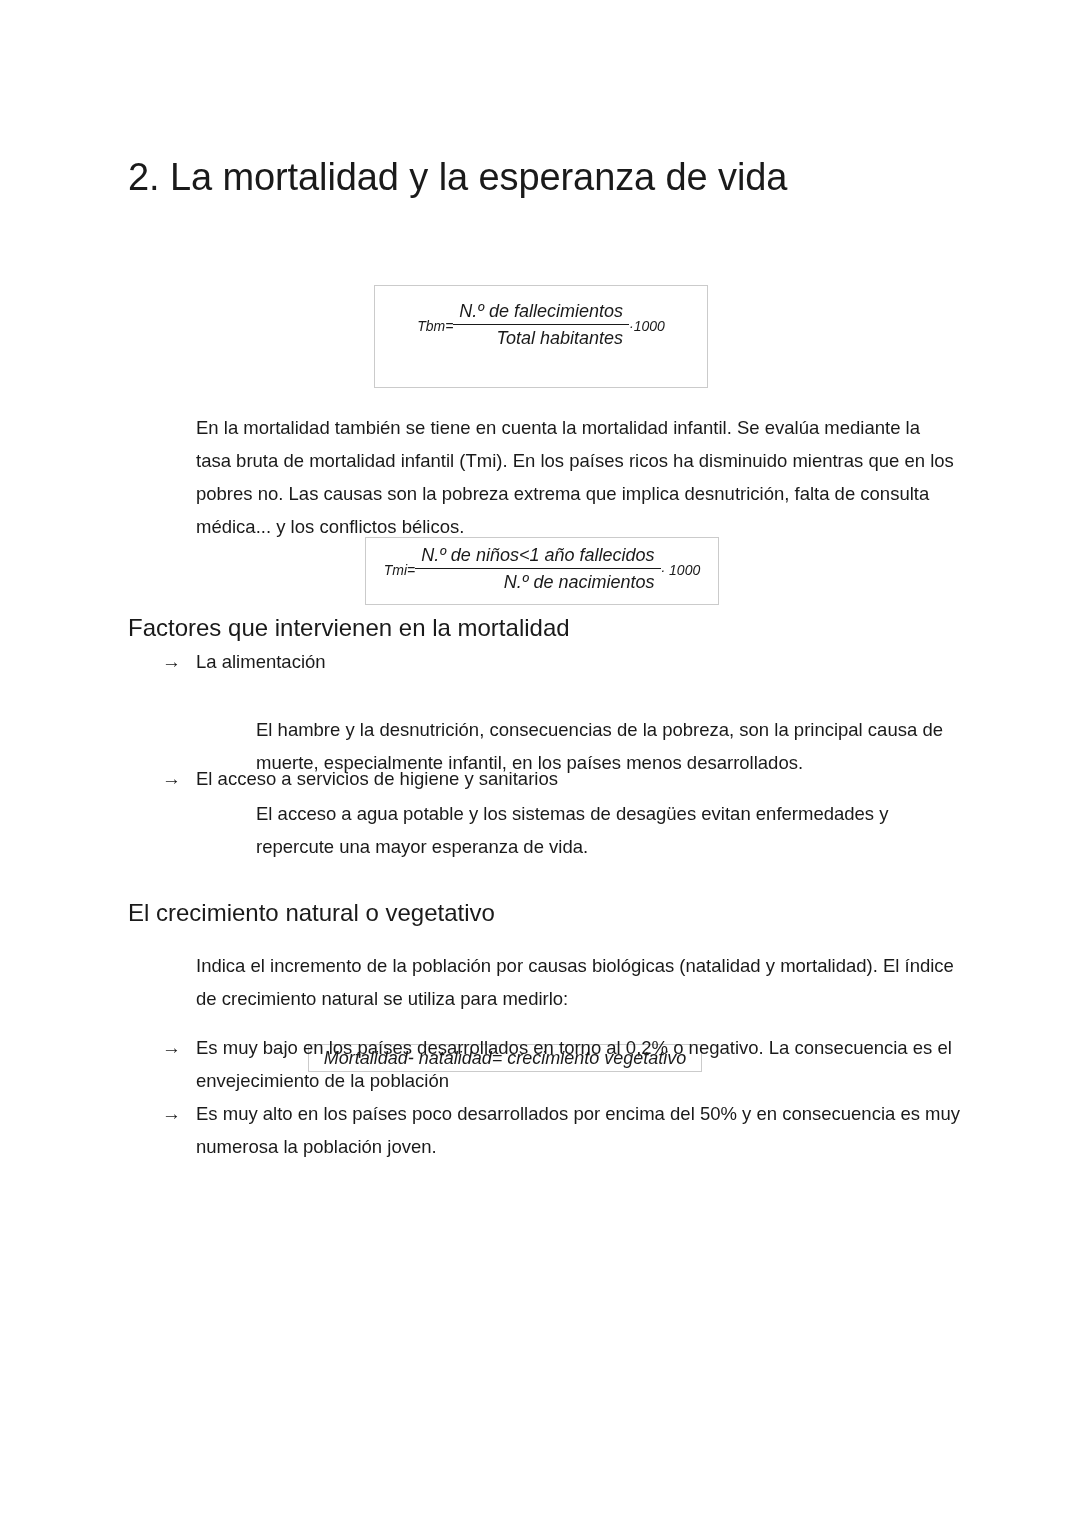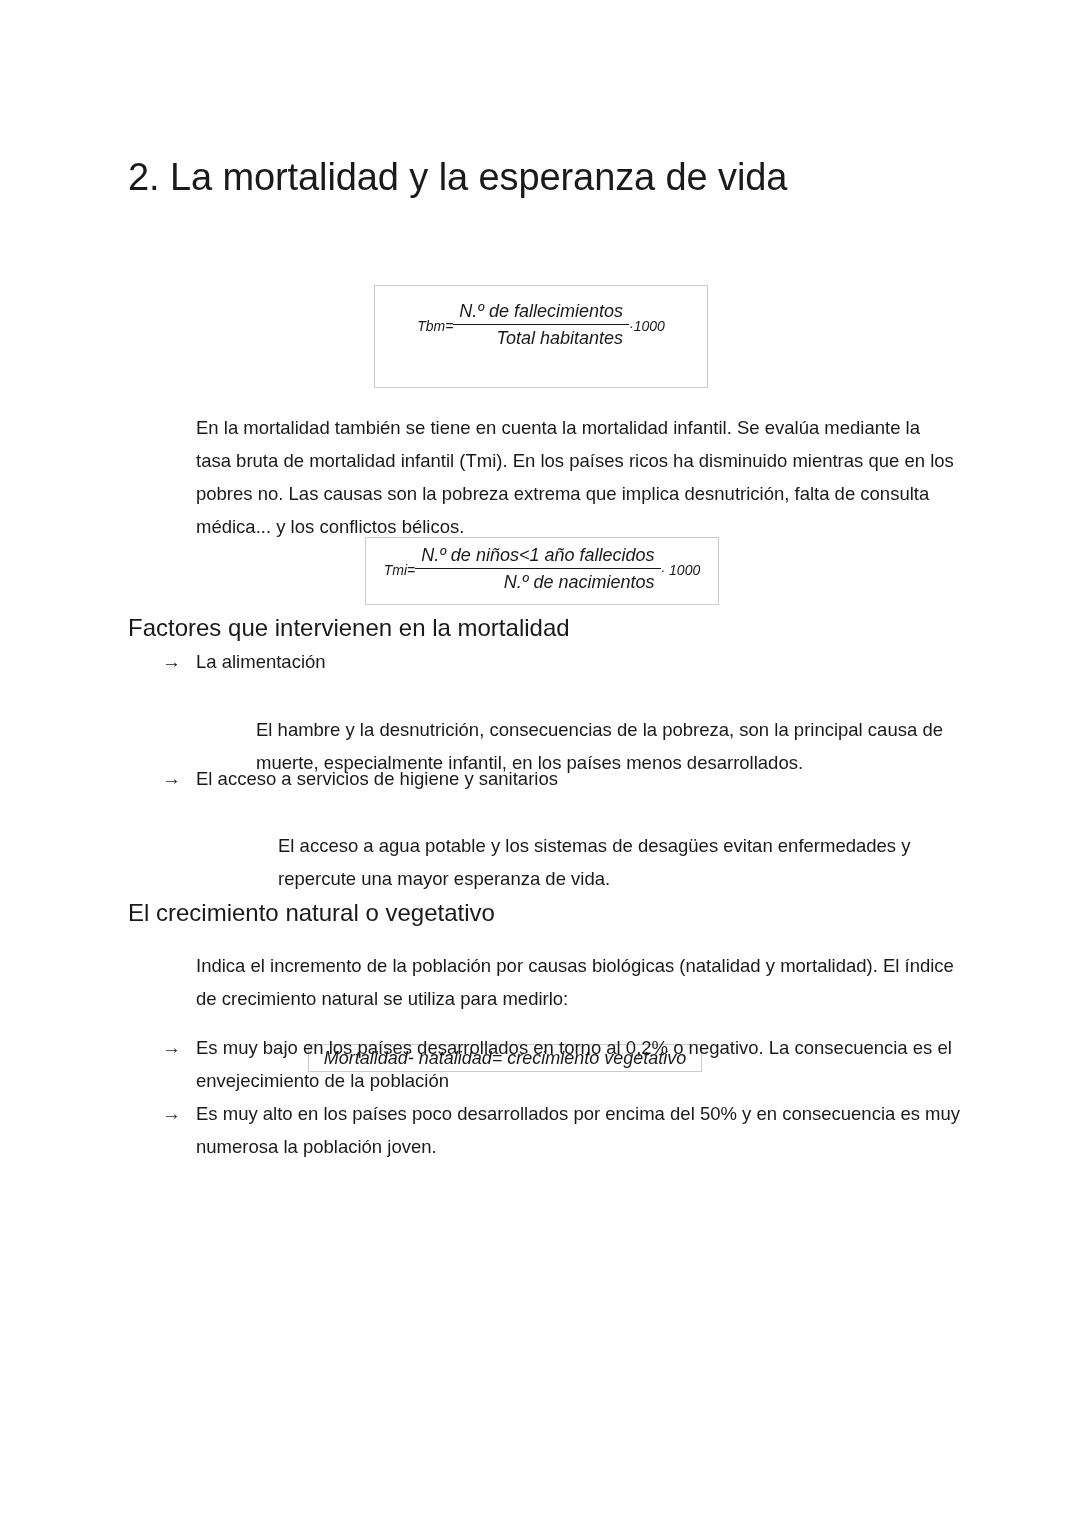--- a/index.html
+++ b/index.html
@@ -57,21 +57,21 @@
   #p-indica  { left: 196px; top: 930px; width: 760px; }
 
   .sub-para {
     position: absolute;
     font-size: 18.5px;
     line-height: 33px;
     color: #1a1a1a;
     width: 700px;
   }
   #p-hambre { left: 256px; top: 694px; }
-  #p-agua   { left: 256px; top: 810px; margin-left: 22px; }
+  #p-agua   { left: 256px; top: 778px; }
 
   
   .arrow-item {
     position: absolute;
     font-size: 18.5px;
     line-height: 33px;
     color: #1a1a1a;
     display: flex;
     align-items: flex-start;
   }

